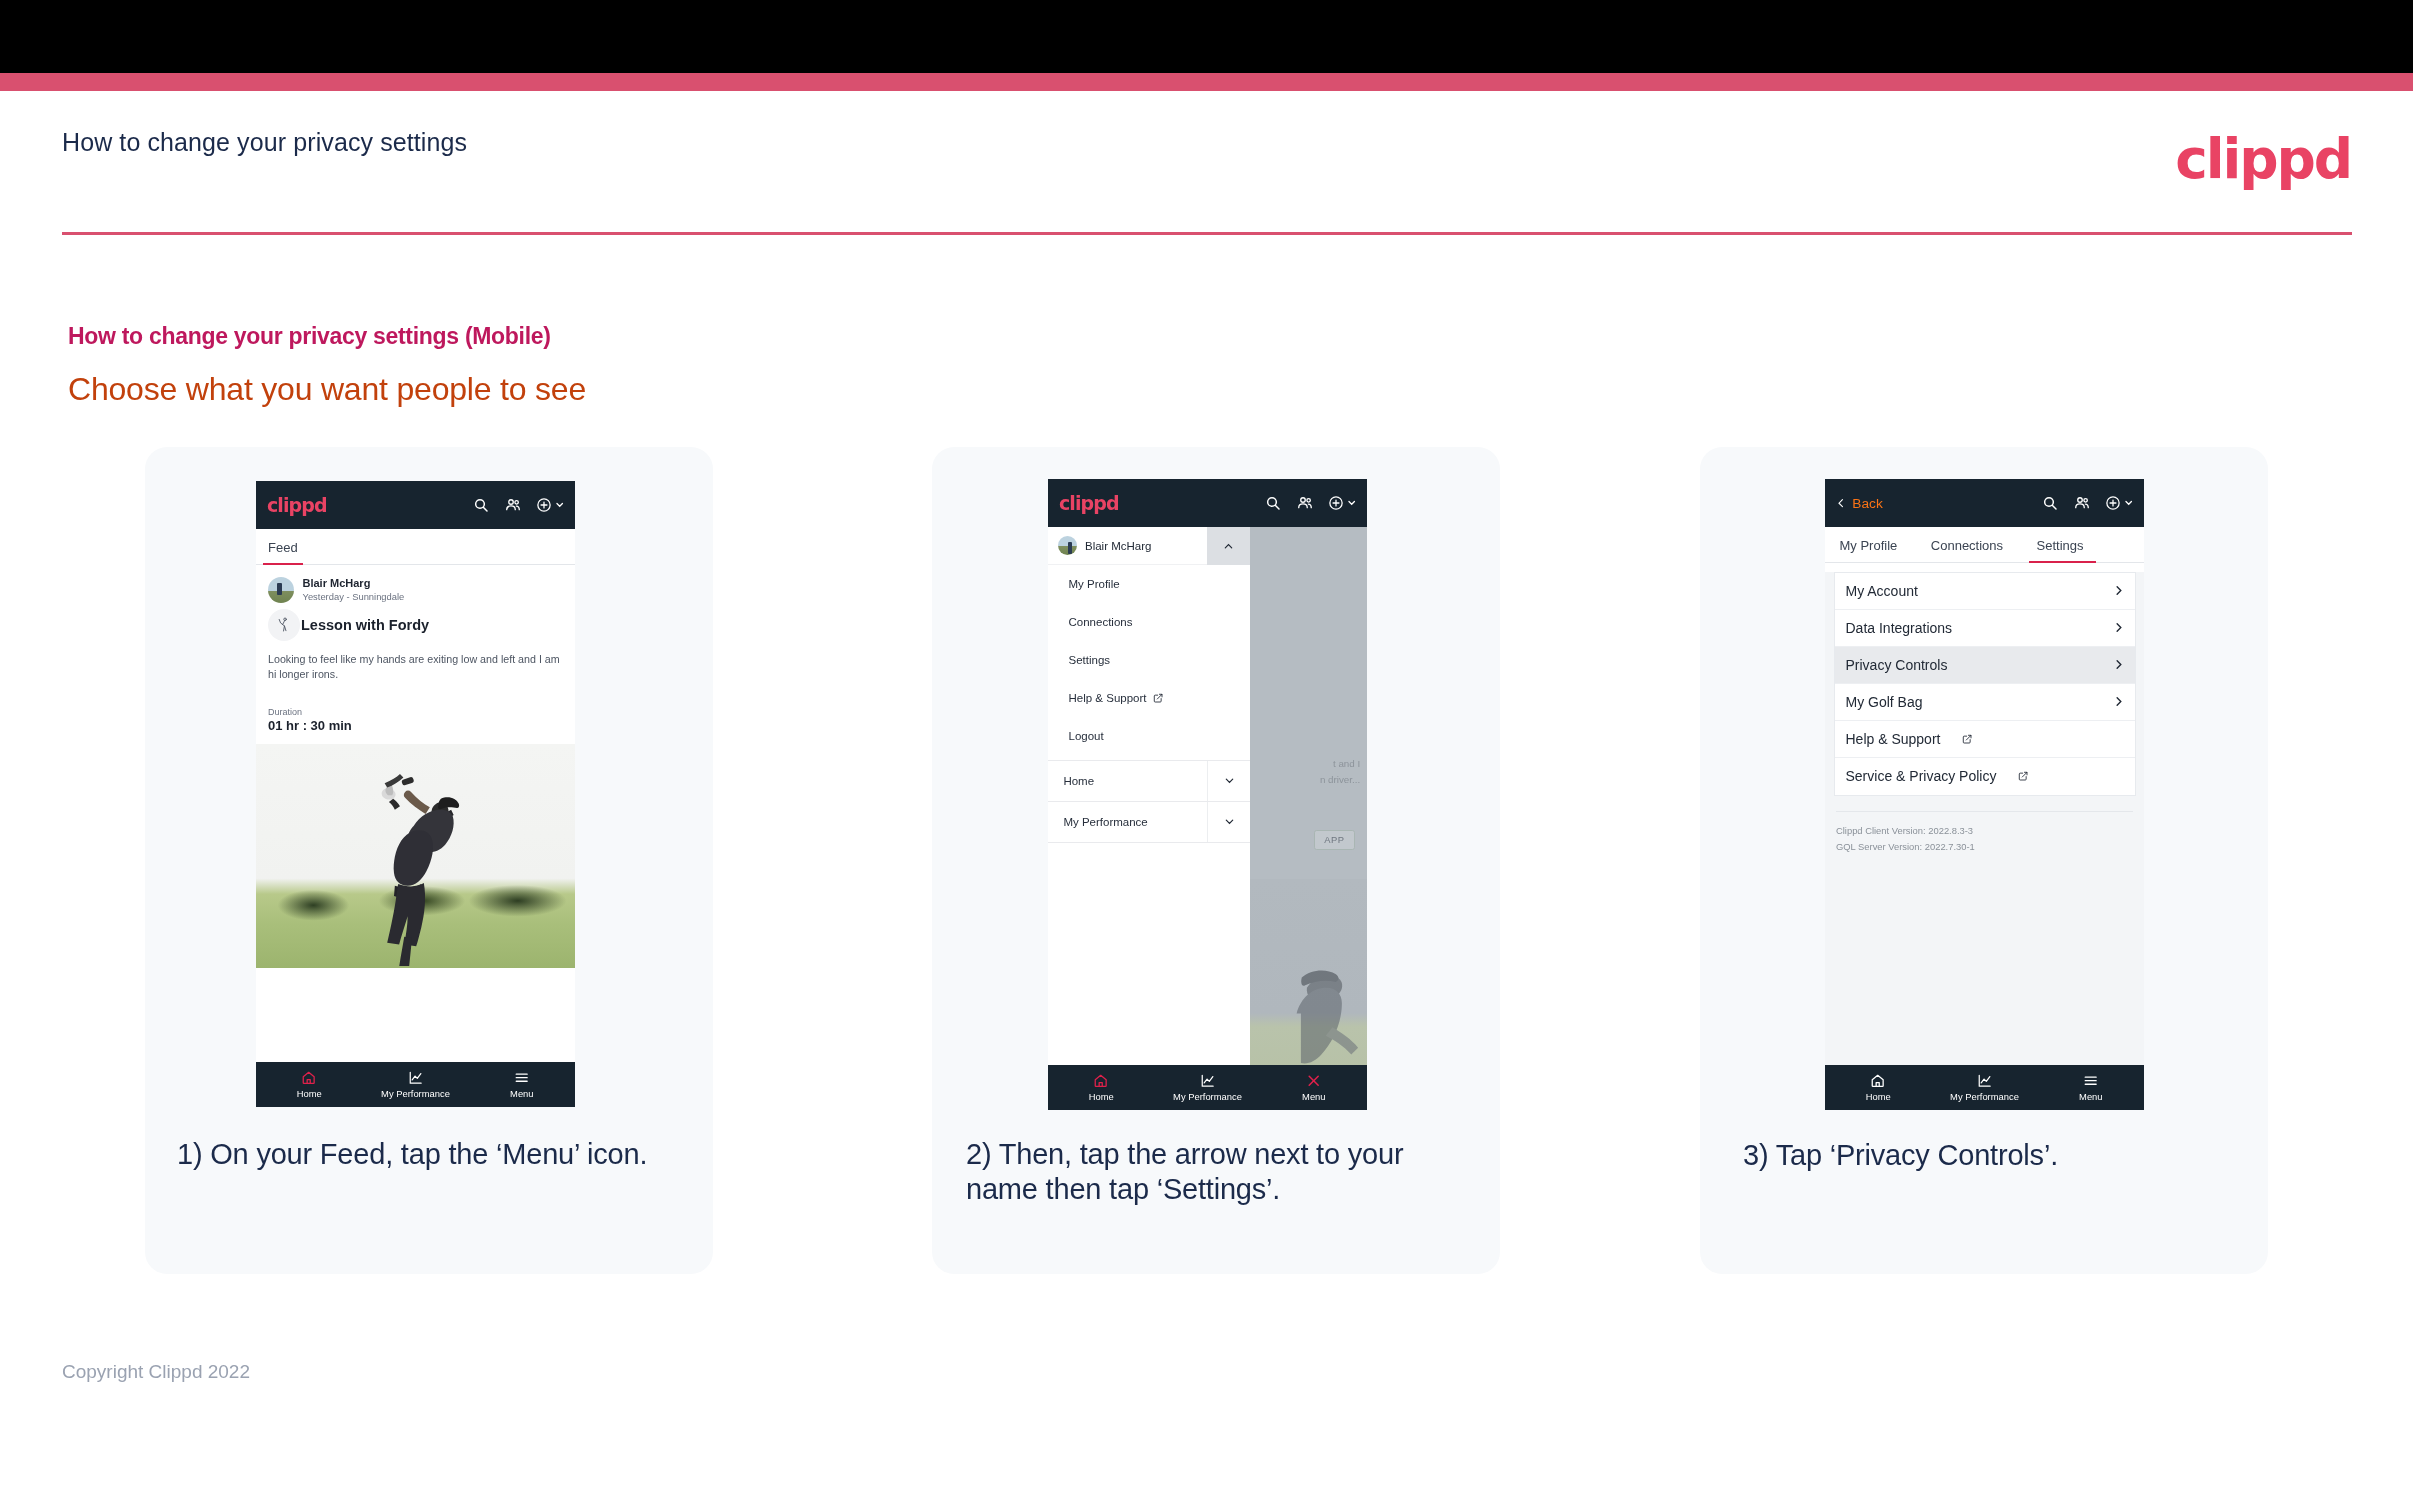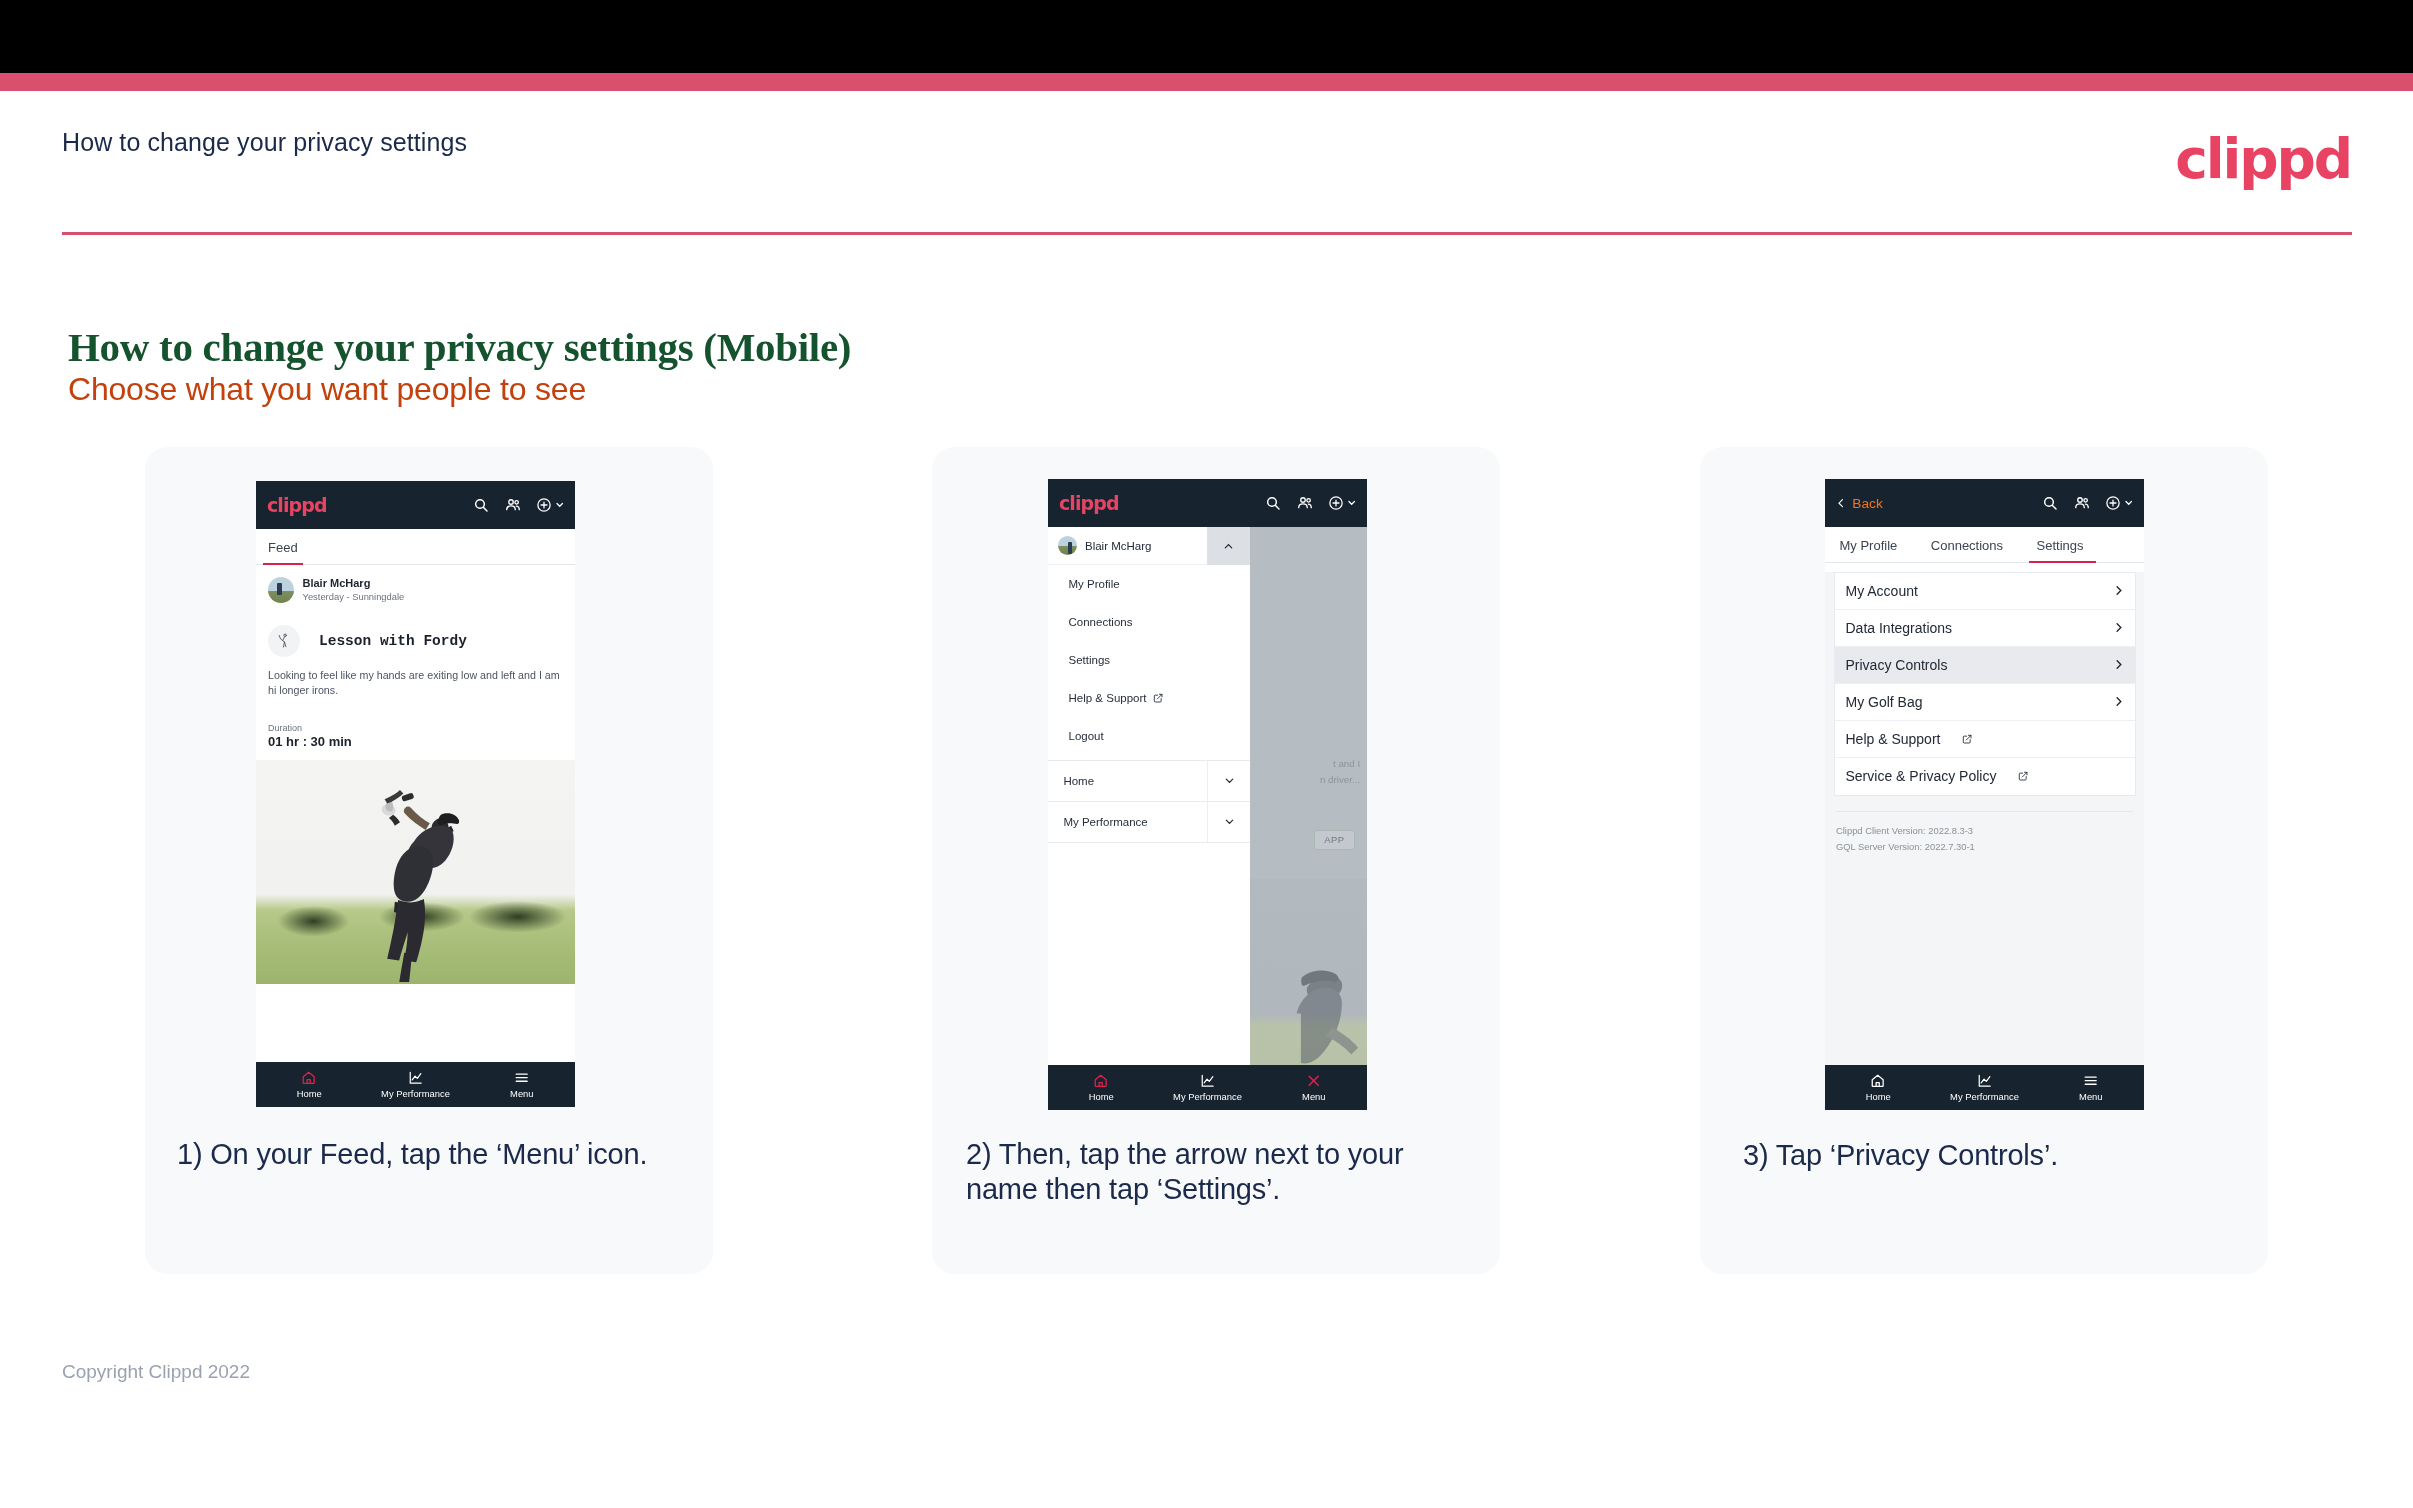--- a/index.html
+++ b/index.html
@@ -24,21 +24,21 @@
     letter-spacing:-2.1px; line-height:1;
     font-family:"DejaVu Sans", sans-serif;
   }
   .head-rule {
     position:absolute; left:62px; top:232px; width:2290px; height:2.6px;
     background:#d9506f;
   }
 
   .page-title {
     position:absolute; left:68px; top:323px;
-    font-size:41px; font-weight:700; color:#14532d; letter-spacing:-0.3px;font-family:Liberation Serif, serif;
+    font-size:23px; font-weight:700; color:#be185d; letter-spacing:-0.3px;
   }
   .page-subtitle {
     position:absolute; left:68px; top:371px;
     font-size:32px; font-weight:400; color:#c2410c; letter-spacing:-0.2px;
   }
 
   .footer-copy {
     position:absolute; left:62px; top:1361px;
     font-size:19px; color:#9aa2b1; font-weight:400;
   }
@@ -100,21 +100,21 @@
     background:linear-gradient(#bcd2df 0%, #bcd2df 52%, #7f8f5f 52%, #6f8350 100%);
     position:relative;
   }
   .avatar::after {
     content:""; position:absolute; left:9.4px; top:6px; width:4.3px; height:12px;
     background:#2b3b52; border-radius:0.9px;
   }
   .post-name { font-size:11px; font-weight:700; color:#1e2430; line-height:1.25; }
   .post-meta { font-size:9.4px; color:#6b7280; line-height:1.3; }
 
-  .lesson-row { display:flex; align-items:center; gap:19px; margin-top:22px;font-family:Liberation Mono, monospace; }
+  .lesson-row { display:flex; align-items:center; gap:1px; margin-top:6px; }
   .lesson-icon {
     width:32px; height:32px; border-radius:50%; background:#f2f3f5;
     display:flex; align-items:center; justify-content:center; flex:0 0 32px;
   }
   .lesson-title { font-size:14.5px; font-weight:700; color:#1b212c; }
 
   .post-body { margin-top:10.3px; font-size:10.7px; color:#4d5562; line-height:1.45; }
   .dur-label { margin-top:24px; font-size:9px; color:#6b7280; }
   .dur-value { margin-top:1.7px; font-size:13px; font-weight:700; color:#1b212c; }
 

